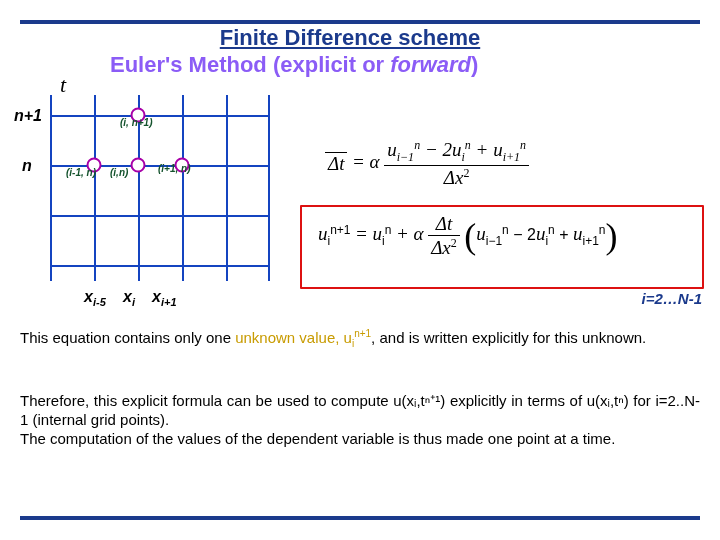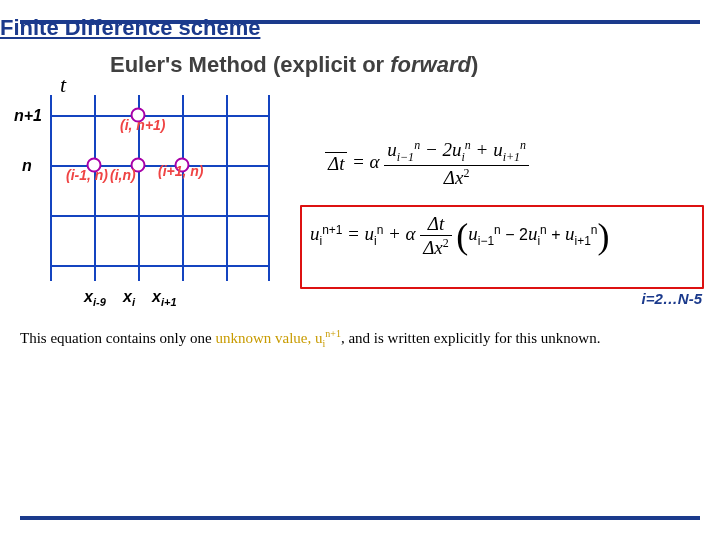--- a/index.html
+++ b/index.html
@@ -1,53 +1,53 @@
 <!DOCTYPE html>
 <html><head>
 <meta charset="utf-8">
 <style>
 html,body{margin:0;padding:0;width:720px;height:540px;background:#fff;font-family:Verdana,Arial,sans-serif;color:#000;overflow:hidden}
 .slide{position:relative;width:720px;height:540px}
 .top-rule{position:absolute;left:20px;right:20px;top:20px;height:4px;background:#1b3a8c}
-.title1{position:absolute;top:15px;left:0;right:20px;text-align:left;font-family:Arial,sans-serif;font-weight:bold;font-size:22px;color:#1b3a8c}
+.title1{position:absolute;top:25px;left:0;right:20px;text-align:center;font-family:Arial,sans-serif;font-weight:bold;font-size:22px;color:#1b3a8c}
 .title1 .under{text-decoration:underline}
-.title2{position:absolute;top:52px;left:110px;font-family:Arial,sans-serif;font-weight:bold;font-size:22px;color:#404040}
+.title2{position:absolute;top:52px;left:110px;font-family:Arial,sans-serif;font-weight:bold;font-size:22px;color:#8b5cf6}
 .title2 .ital{font-style:italic}
 
 .t-axis-label{position:absolute;left:60px;top:72px;font-family:'Times New Roman',serif;font-style:italic;font-size:22px}
 .yl-n1{position:absolute;left:14px;top:107px;font-family:Arial;font-style:italic;font-weight:bold;font-size:16px}
 .yl-n{position:absolute;left:22px;top:157px;font-family:Arial;font-style:italic;font-weight:bold;font-size:16px}
 
 .grid{position:absolute;left:50px;top:95px;width:220px;height:186px}
 .grid .v{position:absolute;top:0;bottom:0;width:2px;background:#1444c0}
 .grid .h{position:absolute;left:0;right:0;height:2px;background:#1444c0}
 
 .node{position:absolute;width:11px;height:11px;border-radius:50%;background:#fff;border:2px solid #a800a8;transform:translate(-50%,-50%)}
-.nlbl{position:absolute;font-family:Arial;font-weight:bold;font-style:italic;font-size:14px;white-space:nowrap;color:#ef4444}
+.nlbl{position:absolute;font-family:Arial;font-weight:bold;font-style:italic;font-size:10px;white-space:nowrap;color:#14532d}
 .xlb{position:absolute;top:288px;font-family:Arial;font-weight:bold;font-style:italic;font-size:16px;white-space:nowrap}
 .xlb sub{font-size:11px}
 
 .eq-title{position:absolute;left:320px;top:108px;font-family:Arial;font-weight:bold;font-size:18px;color:#1b3a8c}
 .eq-title .under{text-decoration:underline}
 
 .eq1{position:absolute;left:325px;top:138px;width:360px;height:55px}
 .eq2{position:absolute;left:300px;top:205px;width:400px;height:80px;border:2px solid #d11;border-radius:1px}
 .range{position:absolute;right:18px;top:290px;font-family:Arial;font-weight:bold;font-style:italic;font-size:15px;color:#1b3a8c}
 
 .frac{display:inline-block;vertical-align:middle;text-align:center;font-family:'Times New Roman',serif;font-style:italic;font-size:19px}
 .frac .num{display:block;padding:0 3px}
 .frac .den{display:block;border-top:1.5px solid #000;padding:0 3px}
 .math{font-family:'Times New Roman',serif;font-style:italic;font-size:19px}
 .sup{font-size:12px;vertical-align:super}
 .sub{font-size:12px;vertical-align:sub}
 .big{font-size:36px;font-family:'Times New Roman',serif;vertical-align:middle;font-style:normal}
-.eq2 .wrap{padding:6px 8px;white-space:nowrap}
+.eq2 .wrap{padding:6px 16px;white-space:nowrap}
 .eq1 .wrap{white-space:nowrap}
 
-.body{position:absolute;left:20px;right:20px;font-family:Liberation Serif, serif;font-size:15px;text-align:justify;line-height:1.25}
+.body{position:absolute;left:20px;right:20px;font-family:Liberation Sans, sans-serif;font-size:15px;text-align:justify;line-height:1.25}
 .p1{top:328px}
 .p2{top:392px}
 .unk{color:#c89b00}
 .sub2{font-size:10px;vertical-align:sub}
 .sup2{font-size:10px;vertical-align:super}
 
 .bot-rule{position:absolute;left:20px;right:20px;bottom:20px;height:4px;background:#1b3a8c}
 </style>
 </head>
 <body>
@@ -80,21 +80,21 @@
   <div class="node" style="left:44px;top:70px"></div>
   <div class="node" style="left:88px;top:70px"></div>
   <div class="node" style="left:132px;top:70px"></div>
 
   <div class="nlbl" style="left:70px;top:22px">(i, n+1)</div>
   <div class="nlbl" style="left:16px;top:72px">(i-1, n)</div>
   <div class="nlbl" style="left:60px;top:72px">(i,n)</div>
   <div class="nlbl" style="left:108px;top:68px">(i+1, n)</div>
 </div>
 
-<div class="xlb" style="left:84px"><span>x</span><sub>i-9</sub></div>
+<div class="xlb" style="left:84px"><span>x</span><sub>i-5</sub></div>
 <div class="xlb" style="left:123px"><span>x</span><sub>i</sub></div>
 <div class="xlb" style="left:152px"><span>x</span><sub>i+1</sub></div>
 
 
 <div class="eq1">
       <div class="wrap">
   <span class="frac"><span class="den">Δ<span class="math">t</span></span></span>
   <span class="math"> = α </span>
   <span class="frac"><span class="num"><span class="math">u</span><span class="sub">i−1</span><span class="sup">n</span> − 2<span class="math">u</span><span class="sub">i</span><span class="sup">n</span> + <span class="math">u</span><span class="sub">i+1</span><span class="sup">n</span></span><span class="den">Δ<span class="math">x</span><span class="sup" style="font-style:normal">2</span></span></span>
 </div>
@@ -103,22 +103,24 @@
 <div class="eq2">
       <div class="wrap">
   <span class="math">u</span><span class="sub">i</span><span class="sup">n+1</span>
   <span class="math"> = u</span><span class="sub">i</span><span class="sup">n</span>
   <span class="math"> + α </span>
   <span class="frac"><span class="num">Δ<span class="math">t</span></span><span class="den">Δ<span class="math">x</span><span class="sup" style="font-style:normal">2</span></span></span>
   <span class="big">(</span><span class="math">u</span><span class="sub">i−1</span><span class="sup">n</span> − 2<span class="math">u</span><span class="sub">i</span><span class="sup">n</span> + <span class="math">u</span><span class="sub">i+1</span><span class="sup">n</span><span class="big">)</span>
 </div>
     </div>
 
-<div class="range">i=2…N-5</div>
+<div class="range">i=2…N-1</div>
 
 <div class="body p1">
   <span>This equation contains only one </span><span class="unk"><span>unknown value, u</span><span class="sub2">i</span><span class="sup2">n+1</span></span><span>, and is written explicitly for this unknown.</span>
 </div>
 
+<div class="body p2" style="white-space:pre-line">Therefore, this explicit formula can be used to compute u(xᵢ,tⁿ⁺¹) explicitly in terms of u(xᵢ,tⁿ) for i=2..N-1 (internal grid points).
+The computation of the values of the dependent variable is thus made one point at a time.</div>
 
 <div class="bot-rule"></div>
 
 </div>
 
 </body></html>

